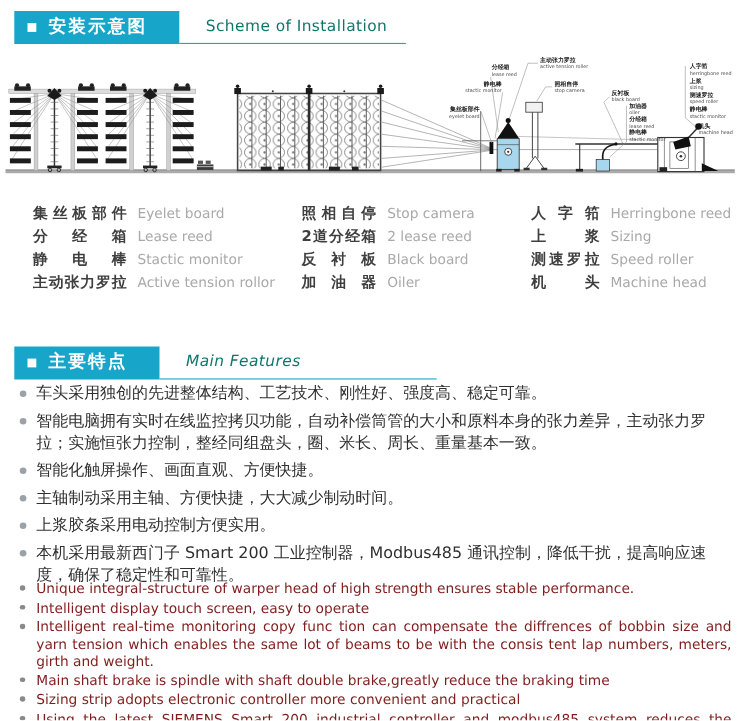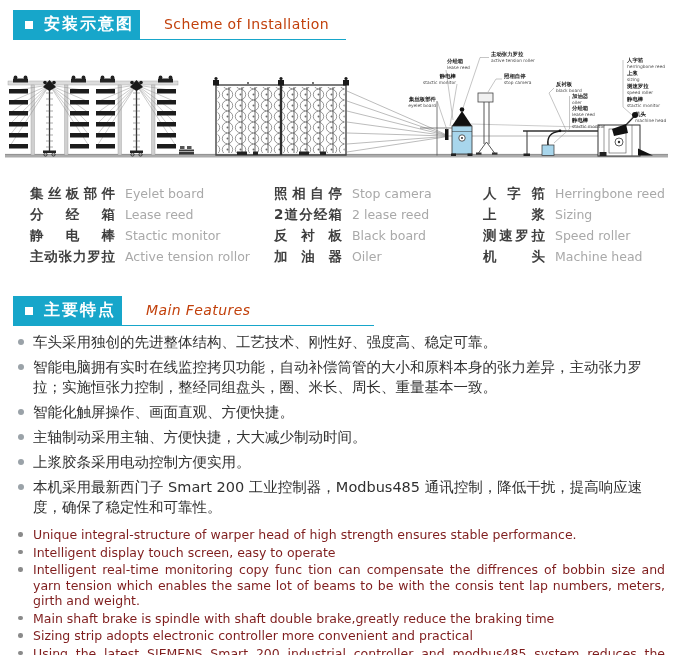--- a/index.html
+++ b/index.html
@@ -1,43 +1,43 @@
 <!DOCTYPE html>
 <html><head>
 <meta charset="utf-8">
 <style>
   html,body{margin:0;padding:0;background:#fff;}
   .page{position:relative;width:673px;height:655px;background:#fff;overflow:hidden;
         font-family:"DejaVu Sans","Liberation Sans",sans-serif;}
   
   .sec-header{position:absolute;left:13px;display:flex;align-items:stretch;}
   .sec-box{background:#17a6ca;color:#fff;font-size:16px;font-weight:bold;
-           padding:4px 6px 5px 12px;letter-spacing:2px;display:flex;align-items:center;}
+           padding:4px 29px 5px 12px;letter-spacing:2px;display:flex;align-items:center;}
   .sq{display:inline-block;width:8px;height:8px;background:#fff;margin-right:11px;}
   .sec-rest{border-bottom:1px solid #17a6ca;display:flex;align-items:center;padding-left:24px;}
-  .sec-en{color:#c2410c;font-size:14px;letter-spacing:.4px;padding-bottom:2px;}
+  .sec-en{color:#0f766e;font-size:14px;letter-spacing:.4px;padding-bottom:2px;}
   
   .diagram{position:absolute;left:0;top:45px;width:673px;height:140px;}
   .dl-zh{font-size:5.4px;fill:#151515;font-weight:bold;}
   .dl-en{font-size:4.4px;fill:#4a4a4a;}
   
   .glossary{position:absolute;top:183px;left:0;width:673px;height:96px;}
   .g-col{position:absolute;top:0;}
   .g-row{height:21px;display:flex;align-items:center;}
   .g-zh{display:inline-block;color:#3f3f3f;font-size:13.5px;font-weight:bold;
         text-align:justify;text-align-last:justify;}
   .g-en{color:#a9a9a9;font-size:12.5px;margin-left:10px;white-space:nowrap;}
   .g-c1 .g-zh{width:85px;}
   .g-c2 .g-zh{width:68px;}
   .g-c3 .g-zh{width:62px;}
   
   .feat{position:absolute;left:13px;width:652px;list-style:none;margin:0;padding:0;}
   .feat li{position:relative;padding-left:20px;}
   .feat .dot{position:absolute;left:5px;display:inline-block;border-radius:50%;}
-  .feat-zh{top:332px;}
+  .feat-zh{top:348px;}
   .feat-zh li{font-size:14.5px;color:#303030;line-height:20px;margin-bottom:5px;}
   .feat-zh .dot{top:7px;width:6px;height:6px;background:#9aa2a8;}
   .feat-en{top:527px;}
   .feat-en li{font-size:12.5px;color:#7f1d1d;line-height:15.5px;margin-bottom:2px;text-align:justify;}
   .feat-en .dot{top:5px;width:4.5px;height:4.5px;background:#8a8a8a;}
 </style>
 </head>
 <body>
 
 <div class="page">
@@ -281,21 +281,21 @@
           <span class="g-zh">测速罗拉</span>
           <span class="g-en">Speed roller</span>
         </div>
       <div class="g-row">
           <span class="g-zh">机头</span>
           <span class="g-en">Machine head</span>
         </div>
     </div>
   </div>
 
-  <div class="sec-header" style="top:296px;">
+  <div class="sec-header" style="top:315px;">
     <div class="sec-box">
       <span class="sq"></span>
       <span>主要特点</span>
     </div>
     <div class="sec-rest" style="width:228px;font-style:italic;">
       <span class="sec-en">Main Features</span>
     </div>
   </div>
 
   <ul class="feat feat-zh">

